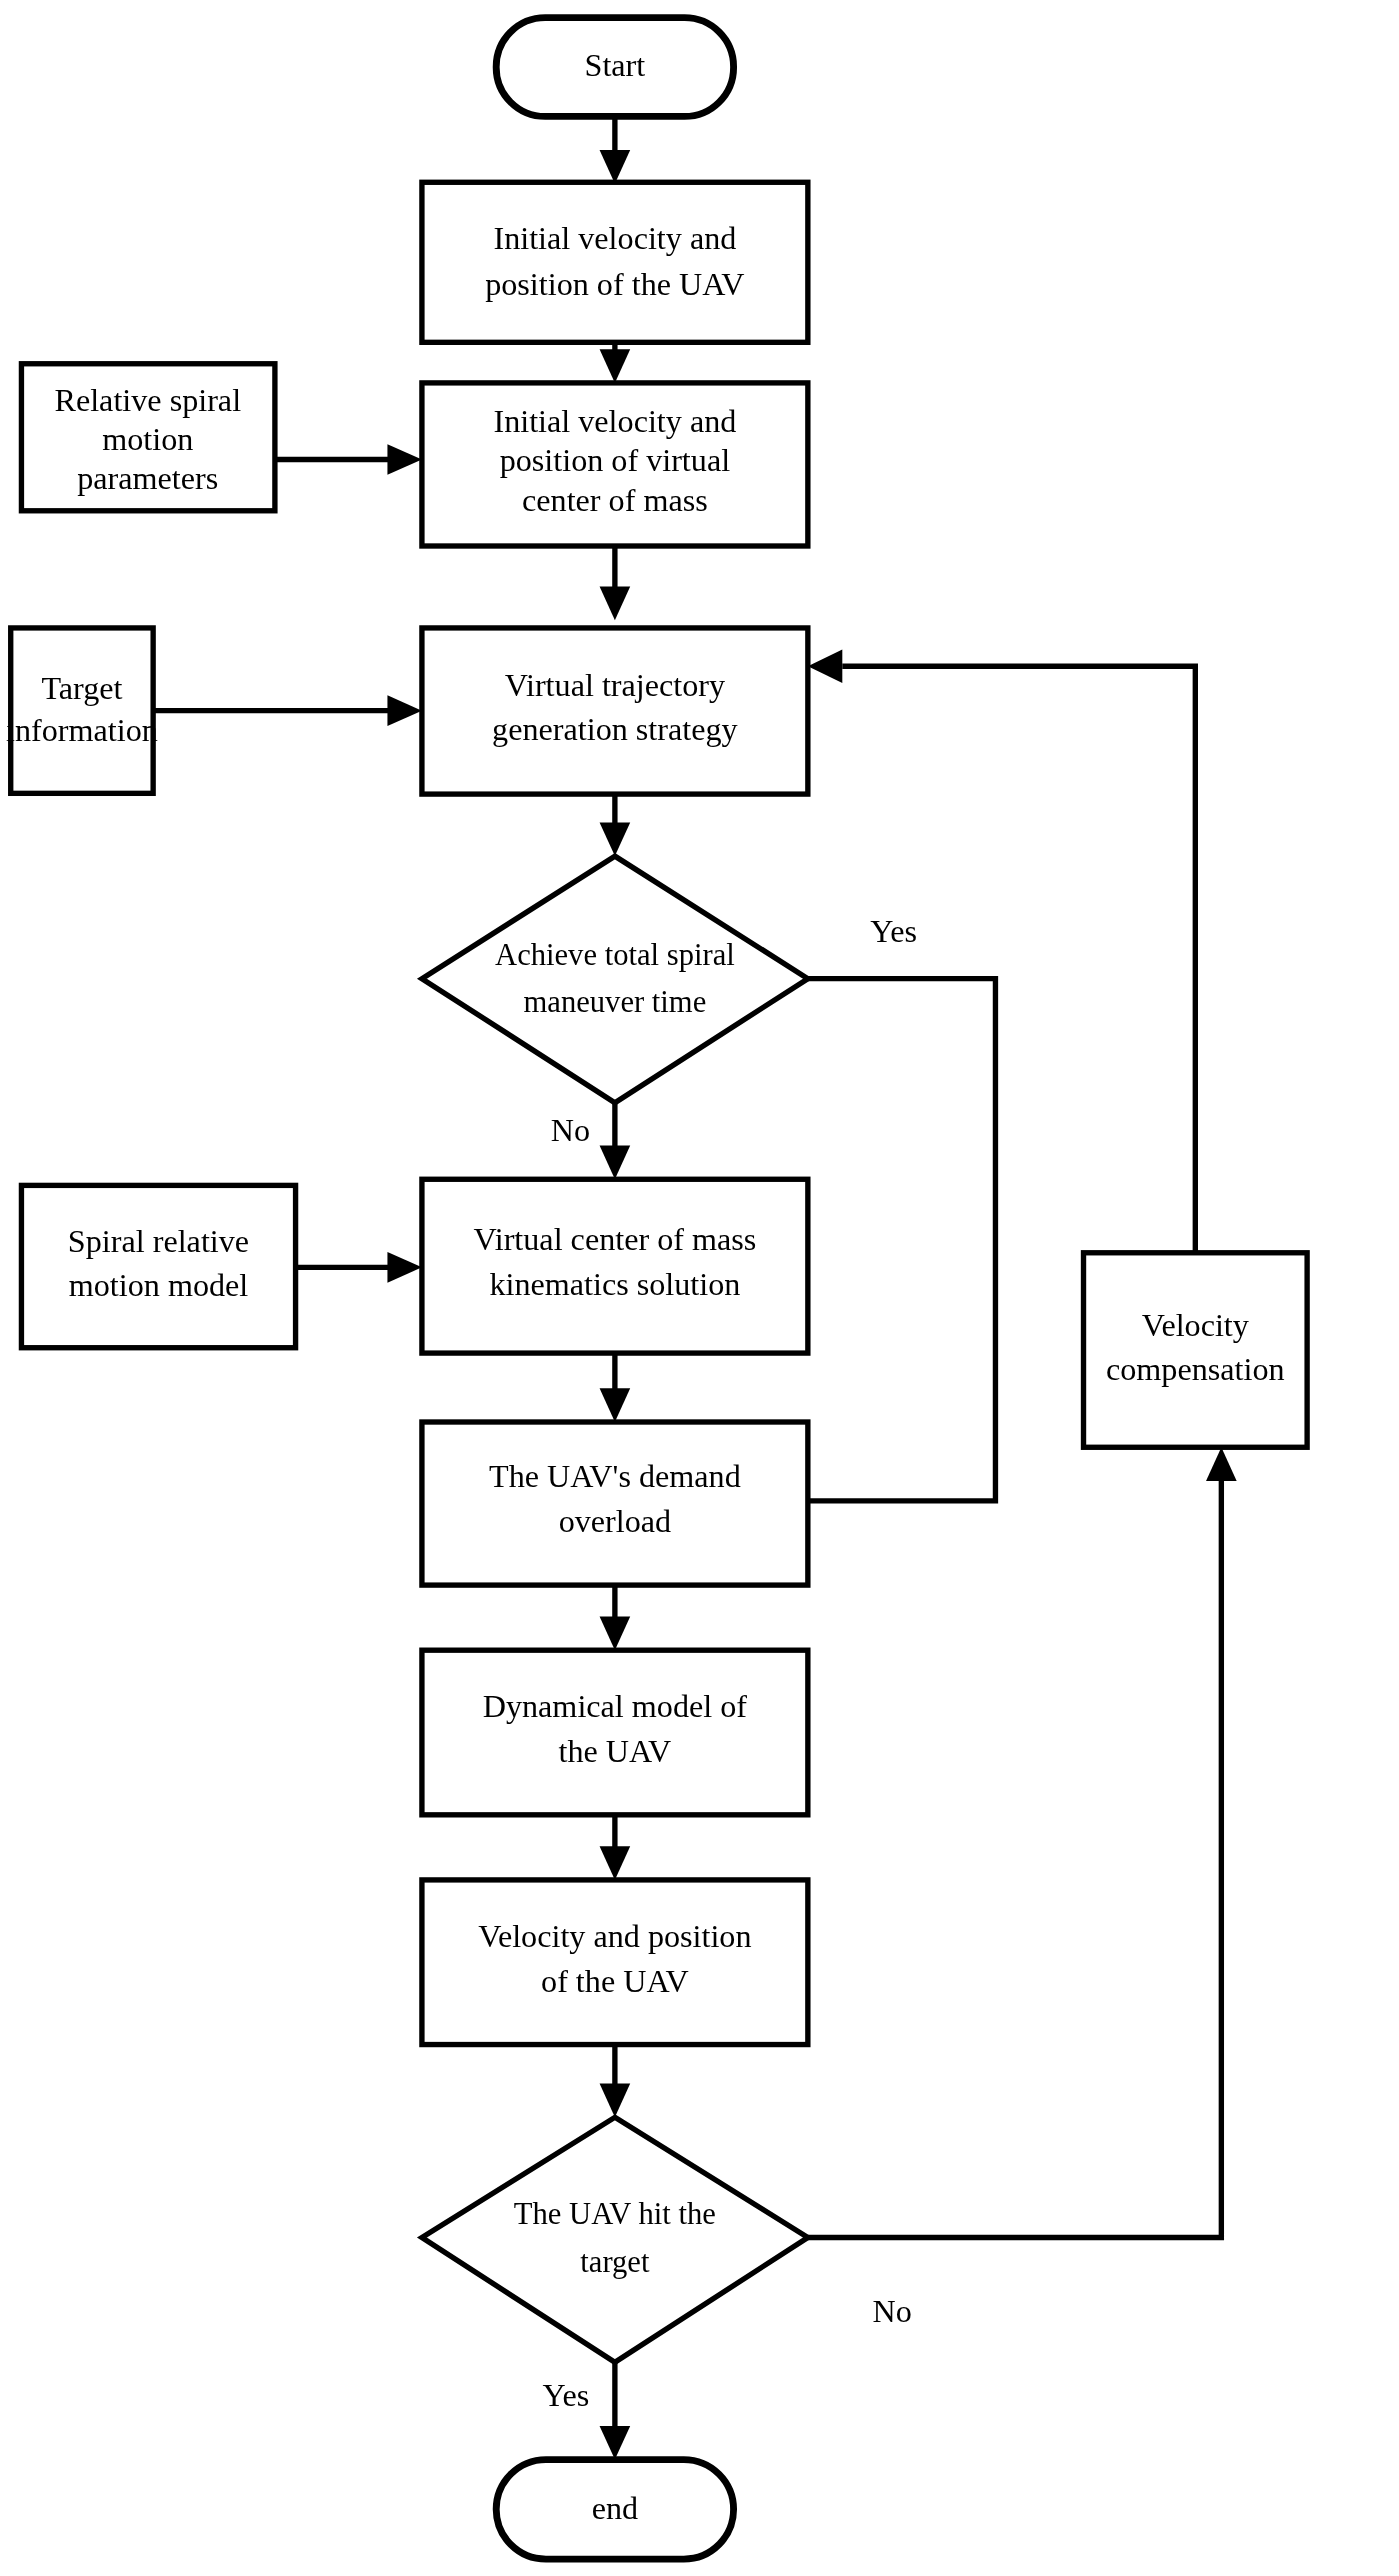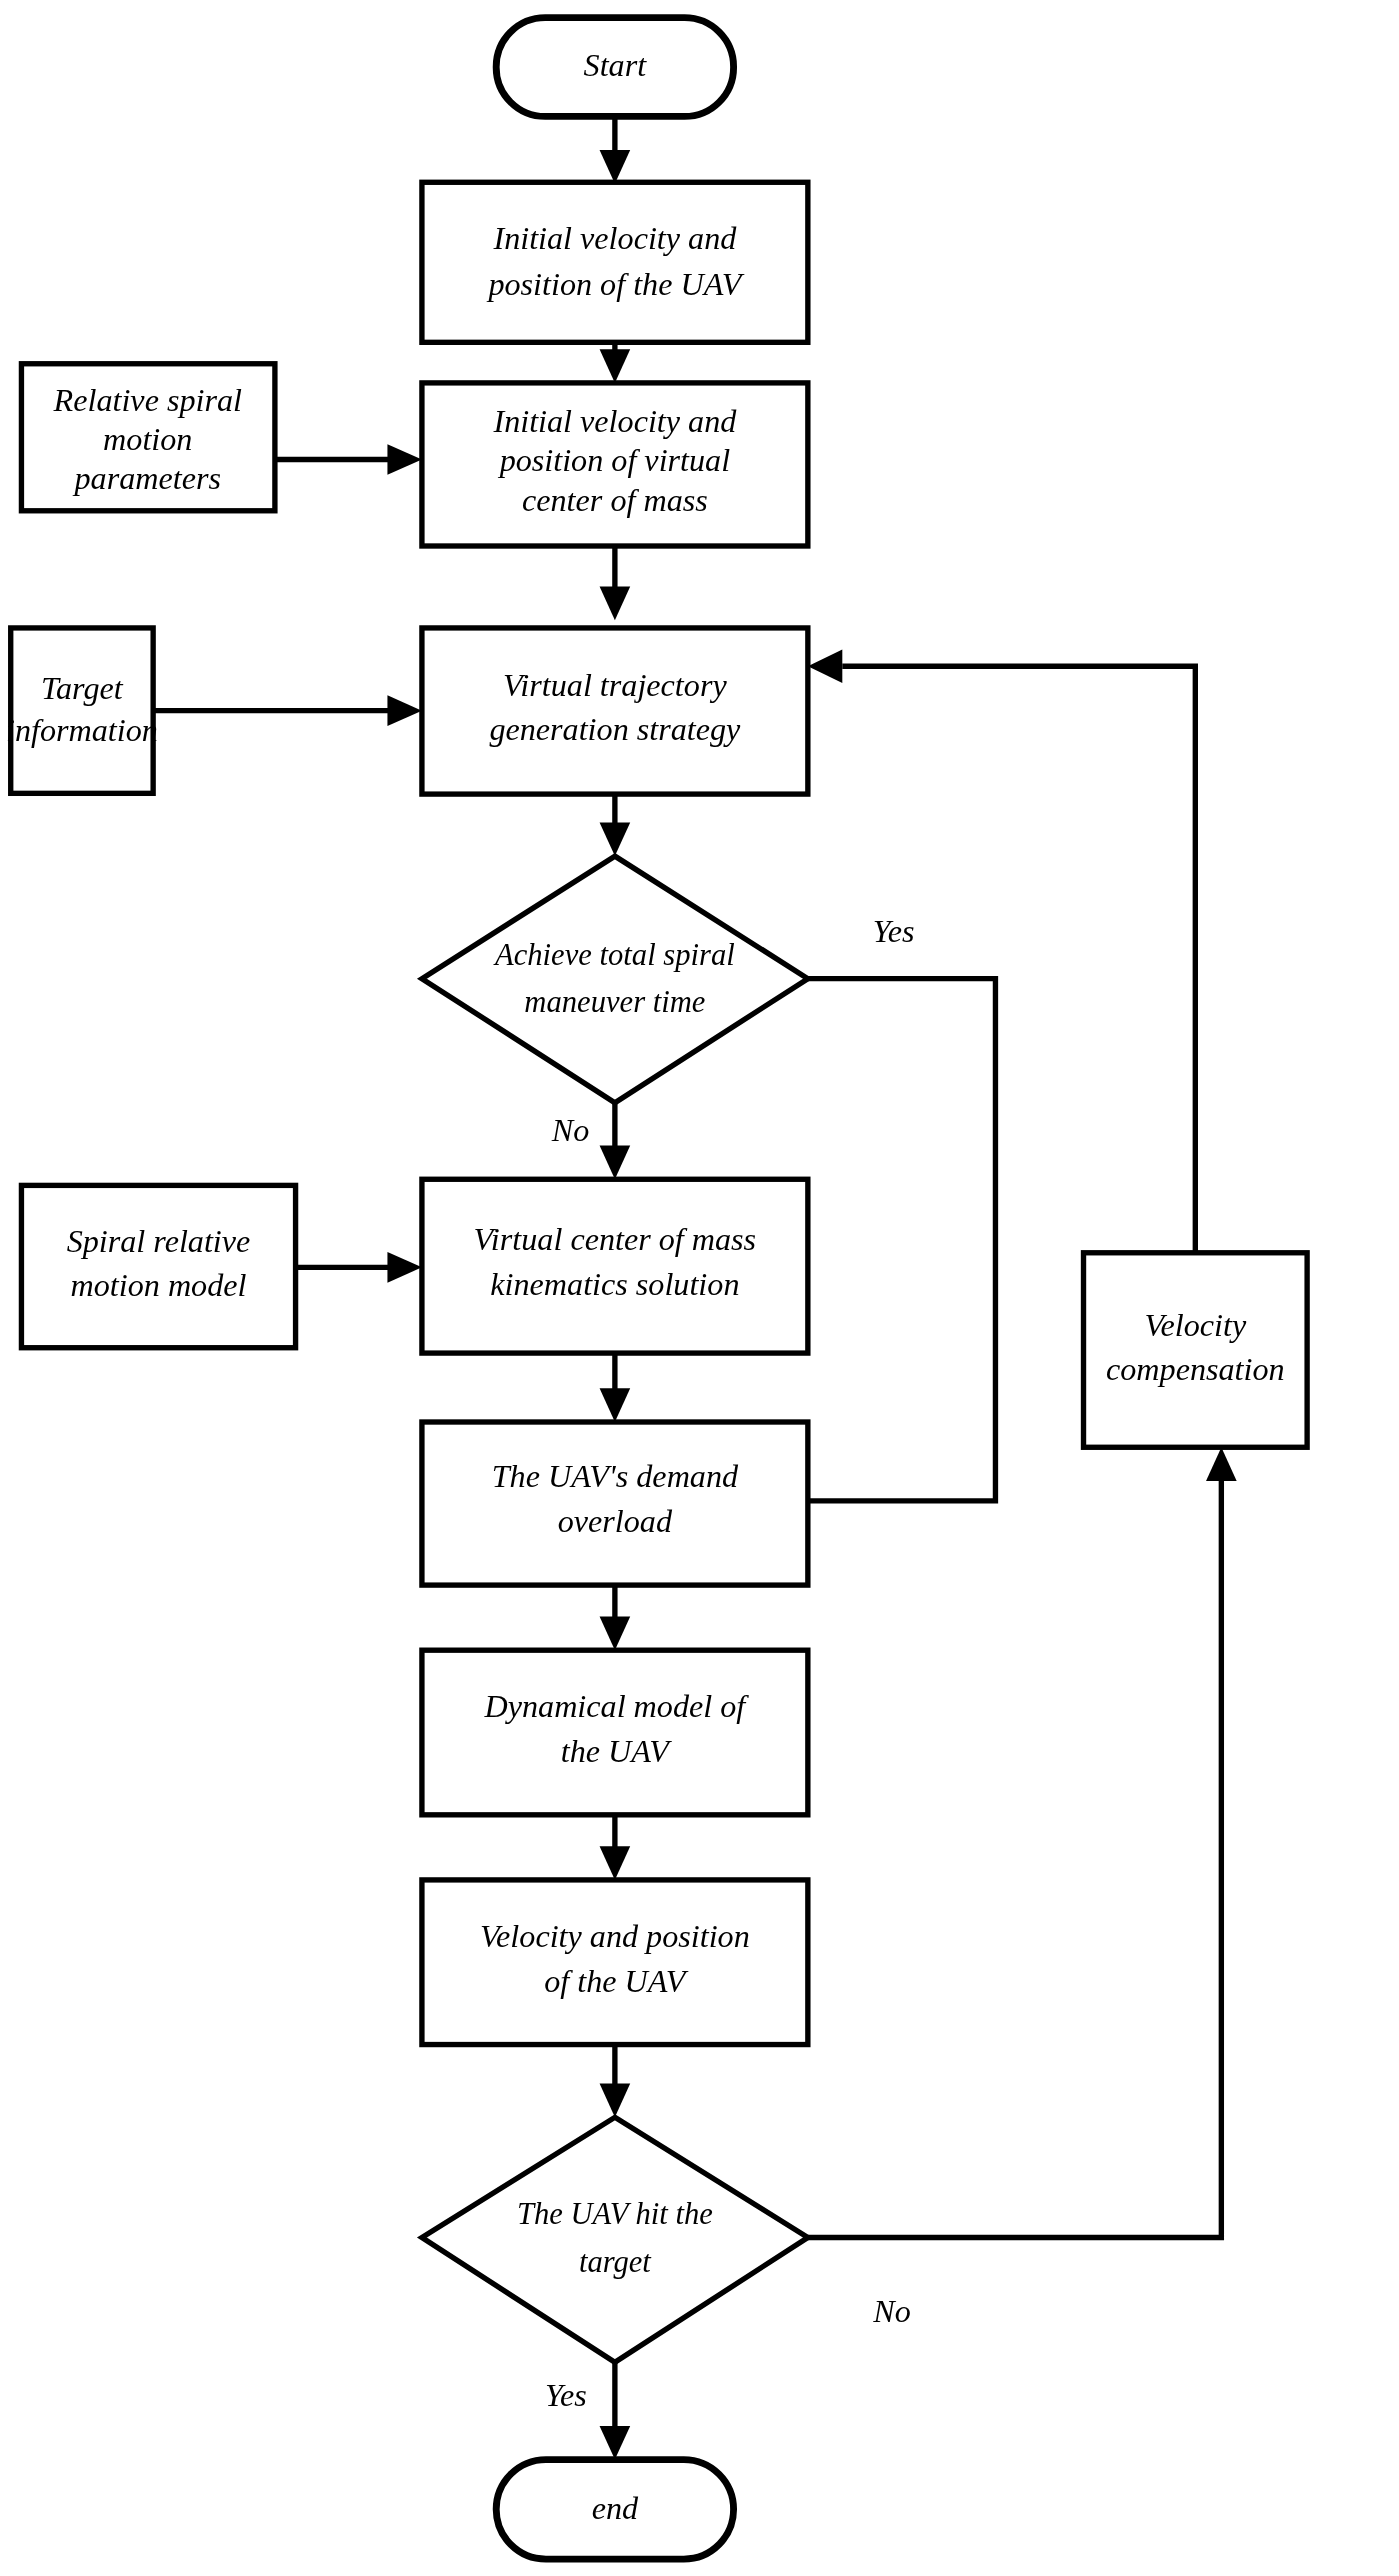--- a/index.html
+++ b/index.html
@@ -6,21 +6,20 @@
     margin: 0;
     padding: 0;
     background: #ffffff;
   }
   #canvas {
     position: relative;
     width: 1399px;
     height: 2576px;
     background: #ffffff;
     overflow: hidden;
-    font-style: italic;
   }
   svg#flow {
     position: absolute;
     left: 0; top: 0;
     width: 1399px;
     height: 2576px;
   }
   .shape {
     fill: #ffffff;
     stroke: #000000;

